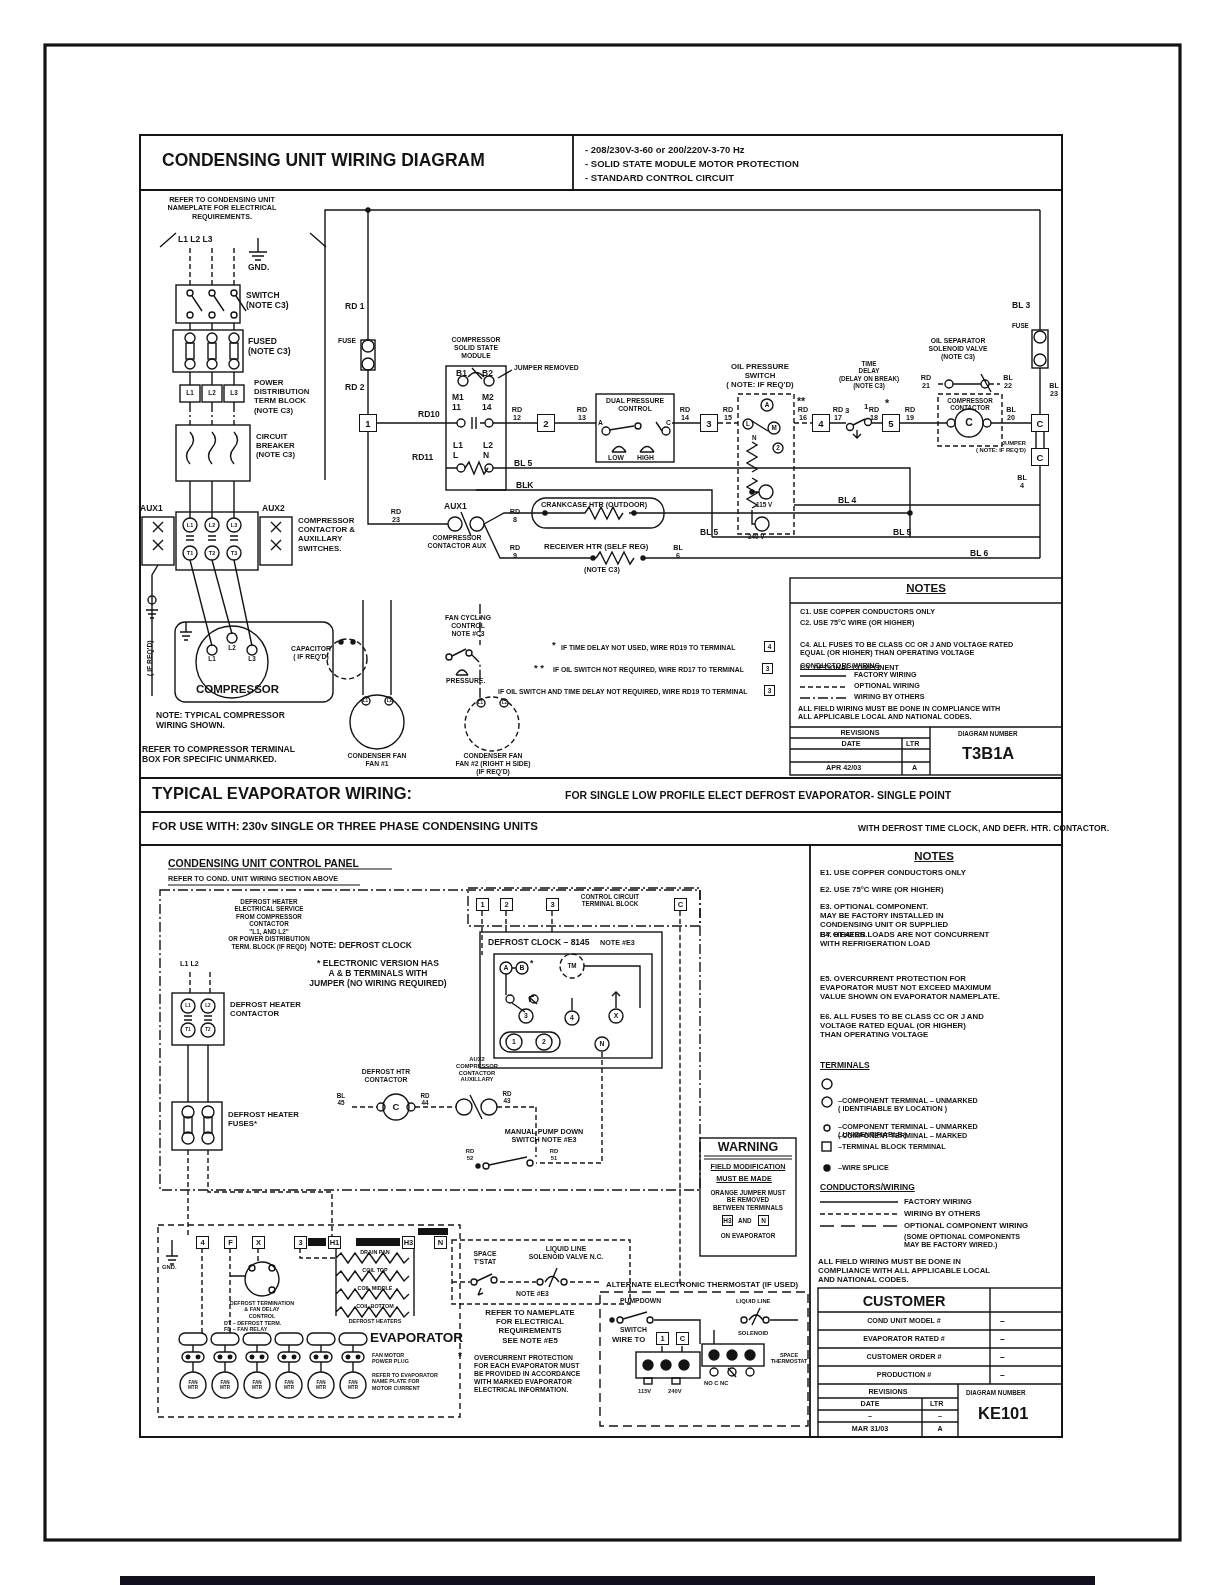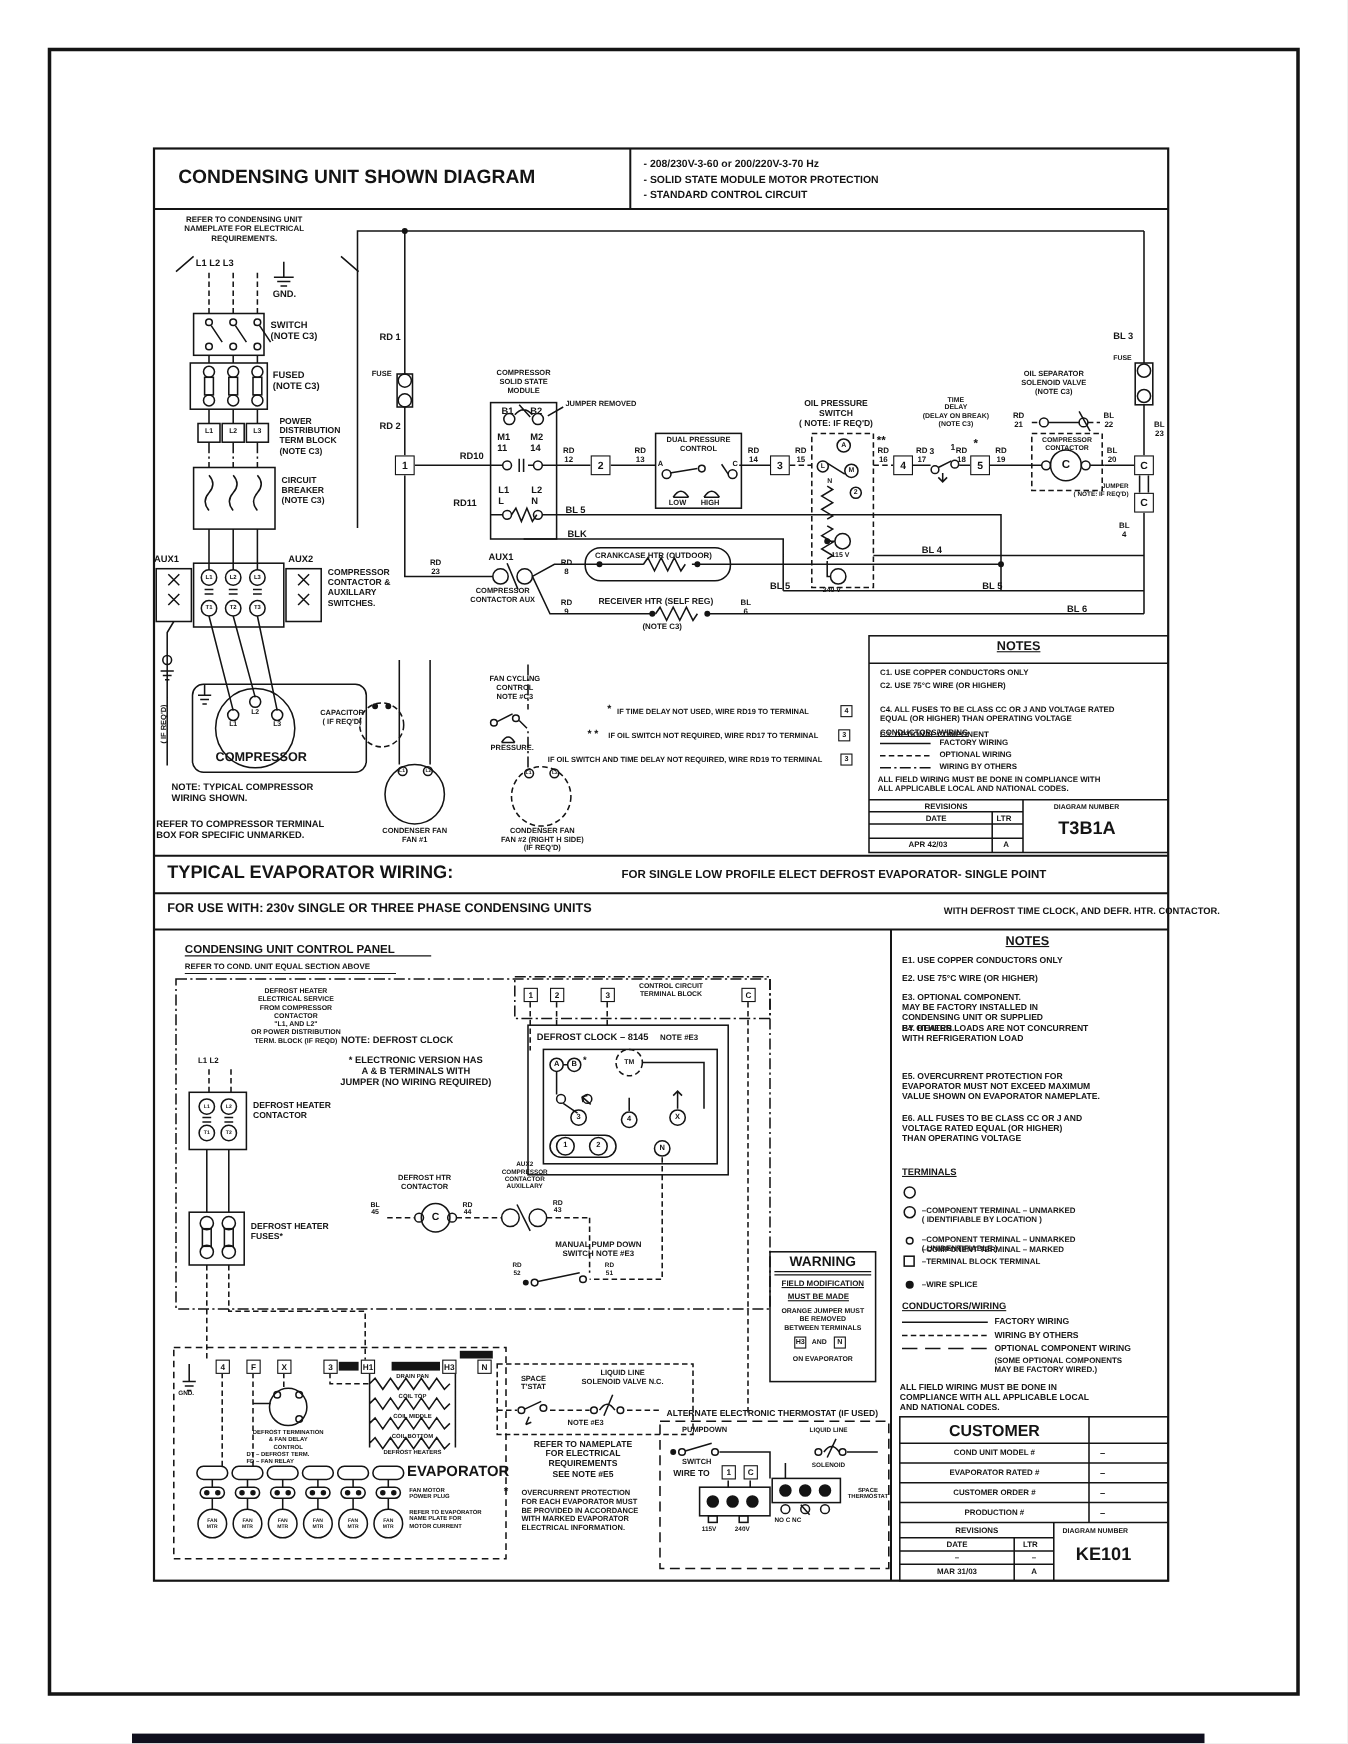--- a/index.html
+++ b/index.html
@@ -316,21 +316,21 @@
     <path d="M820,1226 H898" stroke-dasharray="14,7"></path>
   </g>
 
   <g stroke="#141414" fill="none" stroke-width="1.4" stroke-dasharray="10,3,2,3">
     <path d="M190,402 V425 M212,402 V425 M234,402 V425 M480,604 V645 M472,655 L480,663 V700 M800,698 H846"></path>
     <rect x="160" y="890" width="540" height="300"></rect>
     <rect x="468" y="888" width="232" height="38"></rect>
   </g>
 </svg>
 
-<span class="lb s17" style="left:162px;top:150px">CONDENSING  UNIT  SHOWN  DIAGRAM</span>
+<span class="lb s17" style="left:162px;top:150px">CONDENSING  UNIT  WIRING  DIAGRAM</span>
 <span class="lb s9" style="left:585px;top:143px;line-height:1.45">-  208/230V-3-60  or  200/220V-3-70  Hz
 -  SOLID  STATE  MODULE  MOTOR  PROTECTION
 -  STANDARD  CONTROL  CIRCUIT</span>
 
 <span class="lb s7 c" style="left:150px;top:196px;width:144px">REFER TO CONDENSING UNIT
 NAMEPLATE FOR ELECTRICAL
 REQUIREMENTS.</span>
 <span class="lb s8" style="left:178px;top:234px">L1  L2  L3</span>
 <span class="lb s8" style="left:248px;top:262px">GND.</span>
 <span class="lb s8" style="left:246px;top:290px">SWITCH
@@ -521,21 +521,21 @@
 <span class="lb s7" style="left:912px;top:764px">A</span>
 <span class="lb s16" style="left:962px;top:744px">T3B1A</span>
 
 <span class="lb s16" style="left:152px;top:784px">TYPICAL  EVAPORATOR  WIRING:</span>
 <span class="lb s10" style="left:565px;top:789px">FOR SINGLE LOW   PROFILE ELECT DEFROST EVAPORATOR-  SINGLE POINT</span>
 <span class="lb s11" style="left:152px;top:820px">FOR USE WITH:</span>
 <span class="lb s11" style="left:242px;top:820px">230v SINGLE OR THREE PHASE CONDENSING UNITS</span>
 <span class="lb s8" style="left:858px;top:823px">WITH DEFROST TIME CLOCK, AND DEFR. HTR. CONTACTOR.</span>
 
 <span class="lb s10" style="left:168px;top:857px">CONDENSING UNIT CONTROL PANEL</span>
-<span class="lb s7" style="left:168px;top:875px">REFER TO COND. UNIT EQUAL SECTION ABOVE</span>
+<span class="lb s7" style="left:168px;top:875px">REFER TO COND. UNIT WIRING SECTION ABOVE</span>
 <span class="lb s6 c" style="left:180px;top:898px;width:178px">DEFROST HEATER
 ELECTRICAL SERVICE
 FROM COMPRESSOR
 CONTACTOR
 "L1,  AND L2"
 OR POWER DISTRIBUTION
 TERM. BLOCK (IF REQD)</span>
 <span class="lb s7" style="left:180px;top:960px">L1 L2</span>
 <span class="lb s75" style="left:230px;top:1000px">DEFROST HEATER
 CONTACTOR</span>

